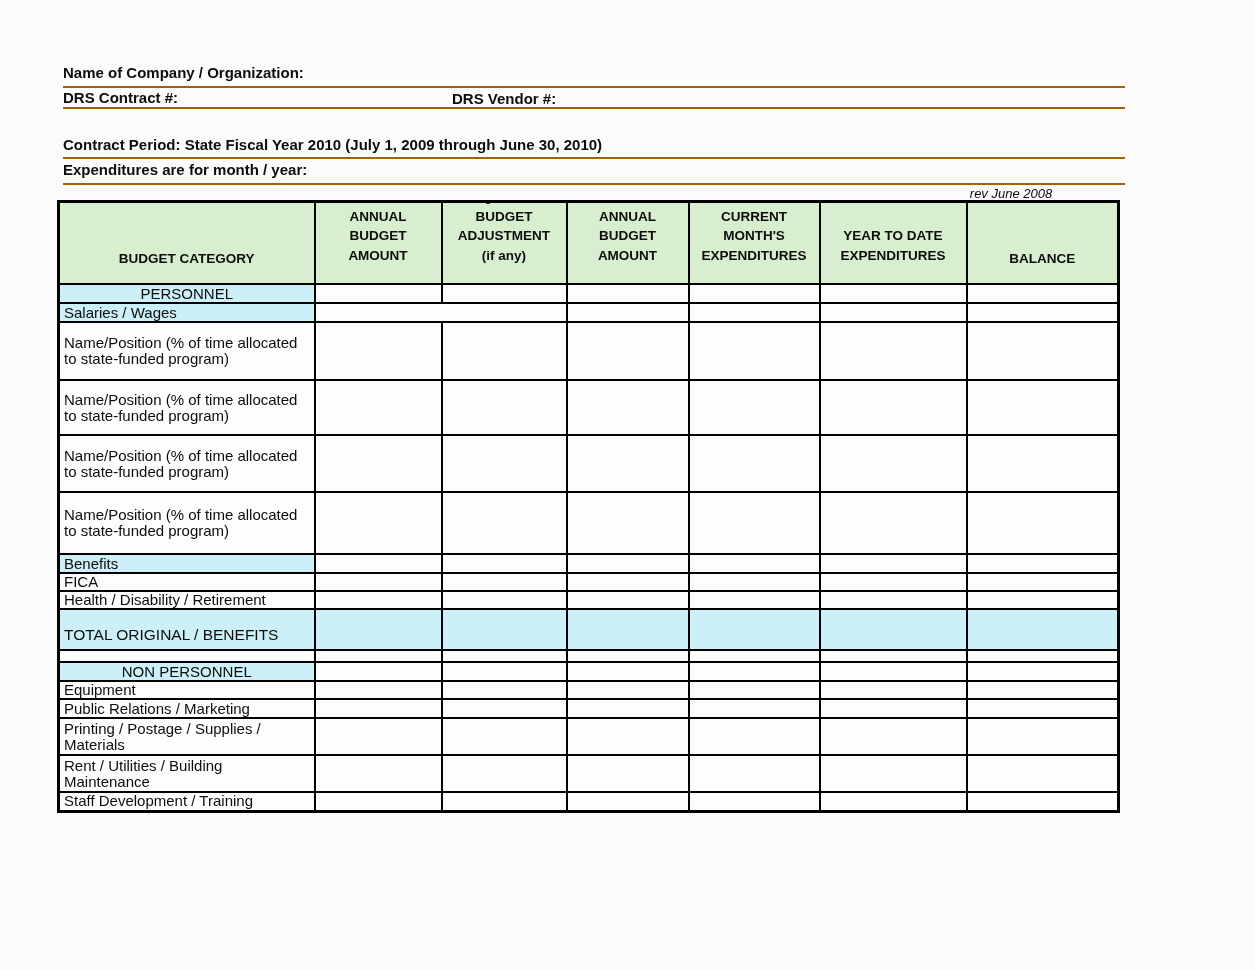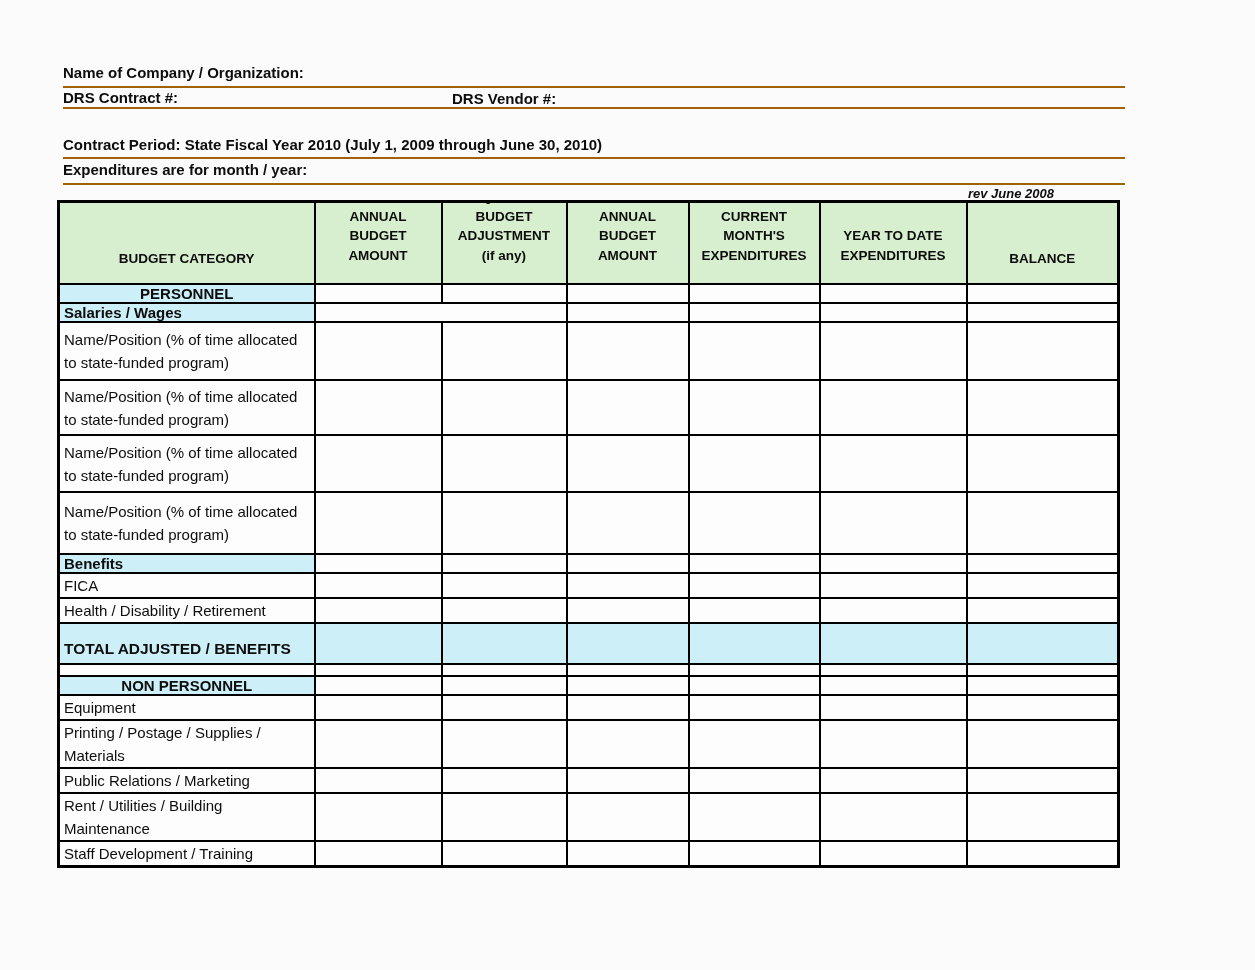--- a/index.html
+++ b/index.html
@@ -16,46 +16,46 @@
     font-weight:bold;font-size:15px;line-height:17px;
   }
   #line-company{top:64px;height:22px;}
   #line-contract{top:89px;height:18px;flex-direction:column;}
   #line-period{top:136px;height:21px;}
   #line-month{top:161px;height:22px;}
   .vendor-label{position:absolute;left:372px;bottom:0;margin-left:17px;}
   .fill{flex:1;height:100%;}
   .rev{
     position:absolute;left:905px;top:186px;width:212px;text-align:center;
-    font-weight:bold;font-style:italic;font-size:13px;
+    font-weight:normal;font-style:italic;font-size:13px;
   }
   
   table.budget{
     position:absolute;left:57px;top:200px;width:1060px;
     border-collapse:collapse;table-layout:fixed;
     border:3px solid #000;background:#fdfdfd;
   }
   .budget td{
     border:2px solid #000;padding:0 4px;font-size:15px;
     vertical-align:middle;overflow:hidden;background:#fdfdfd;
   }
   
   td.hc{background:#d8efcf;padding:0;vertical-align:bottom;}
   .hwrap{height:80px;overflow:hidden;display:flex;align-items:flex-end;justify-content:center;}
   .hc .t{
     width:100%;white-space:pre-line;text-align:center;
     font-weight:bold;font-size:13.5px;line-height:19.5px;padding-bottom:18px;
   }
   td.hc.single .t{padding-bottom:15px;}
   
-  td.sec{background:#cdeff7;font-weight:bold;}
+  td.sec{background:#cdeff7;font-weight:normal;}
   .center{text-align:center;}
   tr.total-row td{background:#cdeff7;}
   td.total-lbl{font-size:15.5px;vertical-align:bottom;padding-bottom:5px;}
-  td.item{line-height:23px;}
+  td.item{line-height:16px;}
 </style>
 </head>
 <body>
 
 <div class="page">
 
   <div class="hline" id="line-company">
     <span>Name of Company / Organization:</span>
     <span class="fill"></span>
   </div>
@@ -218,21 +218,21 @@
         <td class="item">Health / Disability / Retirement</td>
         <td></td>
         <td></td>
         <td></td>
         <td></td>
         <td></td>
         <td></td>
       </tr>
 
       <tr class="total-row" style="height:41px">
-        <td class="sec total-lbl">TOTAL ADJUSTED / BENEFITS</td>
+        <td class="sec total-lbl">TOTAL ORIGINAL / BENEFITS</td>
         <td></td>
         <td></td>
         <td></td>
         <td></td>
         <td></td>
         <td></td>
       </tr>
 
       <tr style="height:12px">
         <td></td>
@@ -256,31 +256,31 @@
 
       <tr style="height:18px">
         <td class="item">Equipment</td>
         <td></td>
         <td></td>
         <td></td>
         <td></td>
         <td></td>
         <td></td>
       </tr>
+      <tr style="height:19px">
+        <td class="item">Public Relations / Marketing</td>
+        <td></td>
+        <td></td>
+        <td></td>
+        <td></td>
+        <td></td>
+        <td></td>
+      </tr>
       <tr style="height:37px">
         <td class="item">Printing / Postage / Supplies / Materials</td>
-        <td></td>
-        <td></td>
-        <td></td>
-        <td></td>
-        <td></td>
-        <td></td>
-      </tr>
-      <tr style="height:19px">
-        <td class="item">Public Relations / Marketing</td>
         <td></td>
         <td></td>
         <td></td>
         <td></td>
         <td></td>
         <td></td>
       </tr>
       <tr style="height:37px">
         <td class="item">Rent / Utilities / Building Maintenance</td>
         <td></td>

